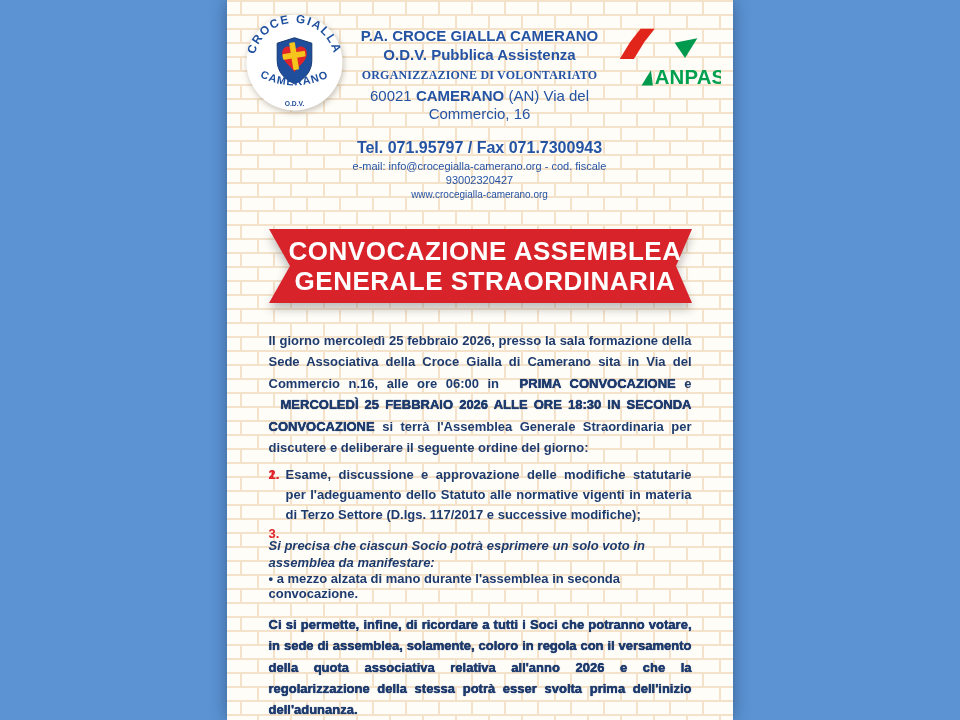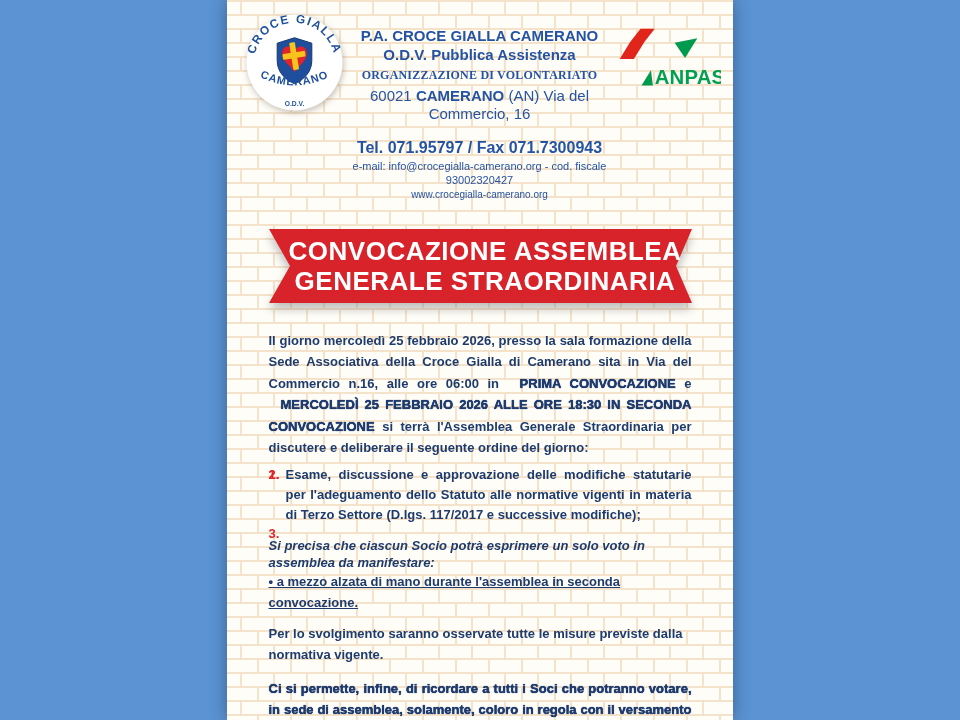--- a/index.html
+++ b/index.html
@@ -30,21 +30,21 @@
 
   
   .content{width:423px;margin:0 auto;color:#1e3b6e;font-size:13px;font-weight:700;}
   .content p{margin:0;}
   .intro{margin-top:27px !important;line-height:21.4px;text-align:justify;}
   .strong{text-shadow:0 0 .7px currentColor,0 0 .7px currentColor;padding-left:12px;}
   .agenda{margin-top:7px;}
   .agenda-item{position:relative;padding-left:17px;line-height:19.6px;text-align:justify;}
   .agenda-num{position:absolute;left:0;top:0;color:#e02329;}
   .note1{margin-top:13px !important;line-height:17px;font-style:italic;}
-  .bullet-line{line-height:21px;text-decoration:underline;}
+  .bullet-line{line-height:15px;}
   .note2{margin-top:10px !important;line-height:21px;}
   .quota{margin-top:13px !important;line-height:21.2px;text-align:justify;
          text-shadow:0 0 .7px currentColor,0 0 .7px currentColor;}
 
   svg text{font-family:"Liberation Sans",sans-serif;}
 </style>
 </head>
 <body>
 
 <div class="page">
@@ -122,20 +122,19 @@
             <span class="agenda-num">2.</span>
             <span>Esame, discussione e approvazione delle modifiche statutarie per l'adeguamento dello Statuto alle normative vigenti in materia di Terzo Settore (D.lgs. 117/2017 e successive modifiche);</span>
           </div>
           <div class="agenda-item">
             <span class="agenda-num">3.</span>
           </div>
         </div>
 
         <p class="note1">Si precisa che ciascun Socio potrà esprimere un solo voto in assemblea da manifestare:</p>
         <p class="bullet-line">• a mezzo alzata di mano durante l'assemblea in seconda convocazione.</p>
-        <p class="note2">Per lo svolgimento saranno osservate tutte le misure previste dalla normativa vigente.</p>
         <p class="quota">Ci si permette, infine, di ricordare a tutti i Soci che potranno votare, in sede di assemblea, solamente, coloro in regola con il versamento della quota associativa relativa all'anno 2026 e che la regolarizzazione della stessa potrà esser svolta prima dell'inizio dell'adunanza.</p>
 
       </div>
 
     </div>
   </div>
 </div>
 
 </body></html>

